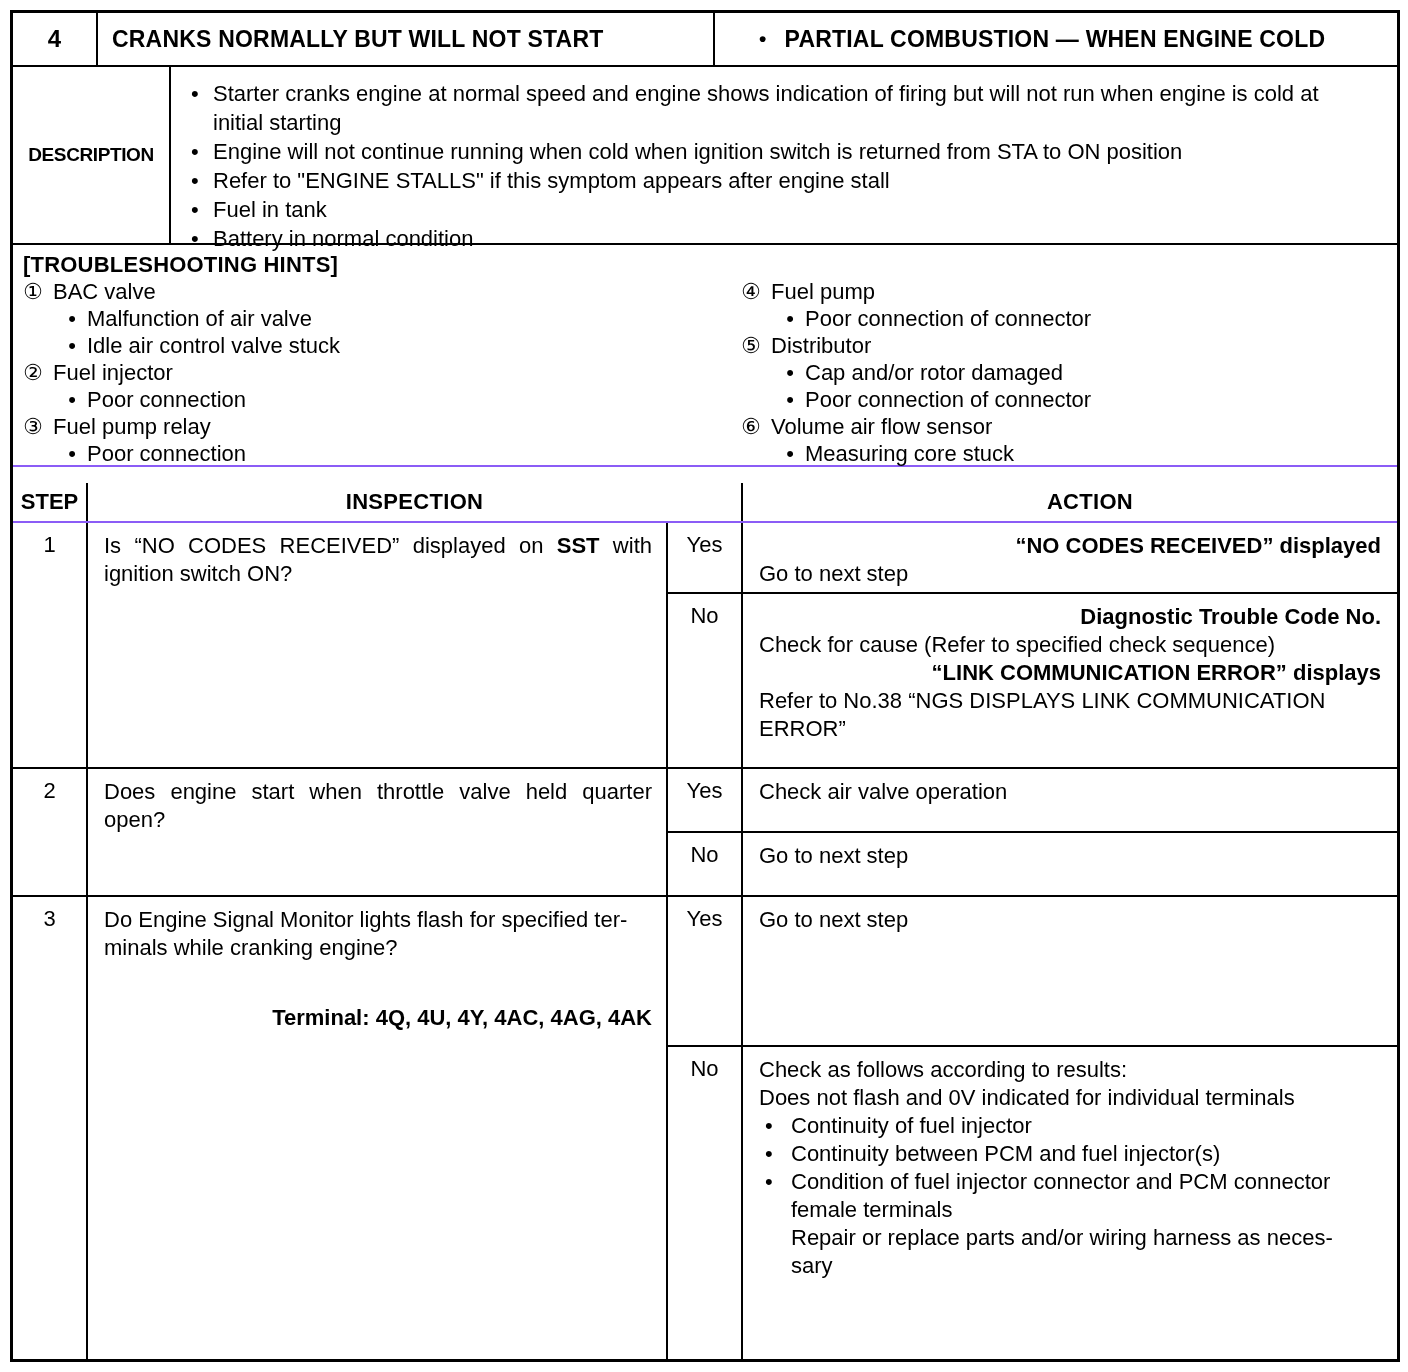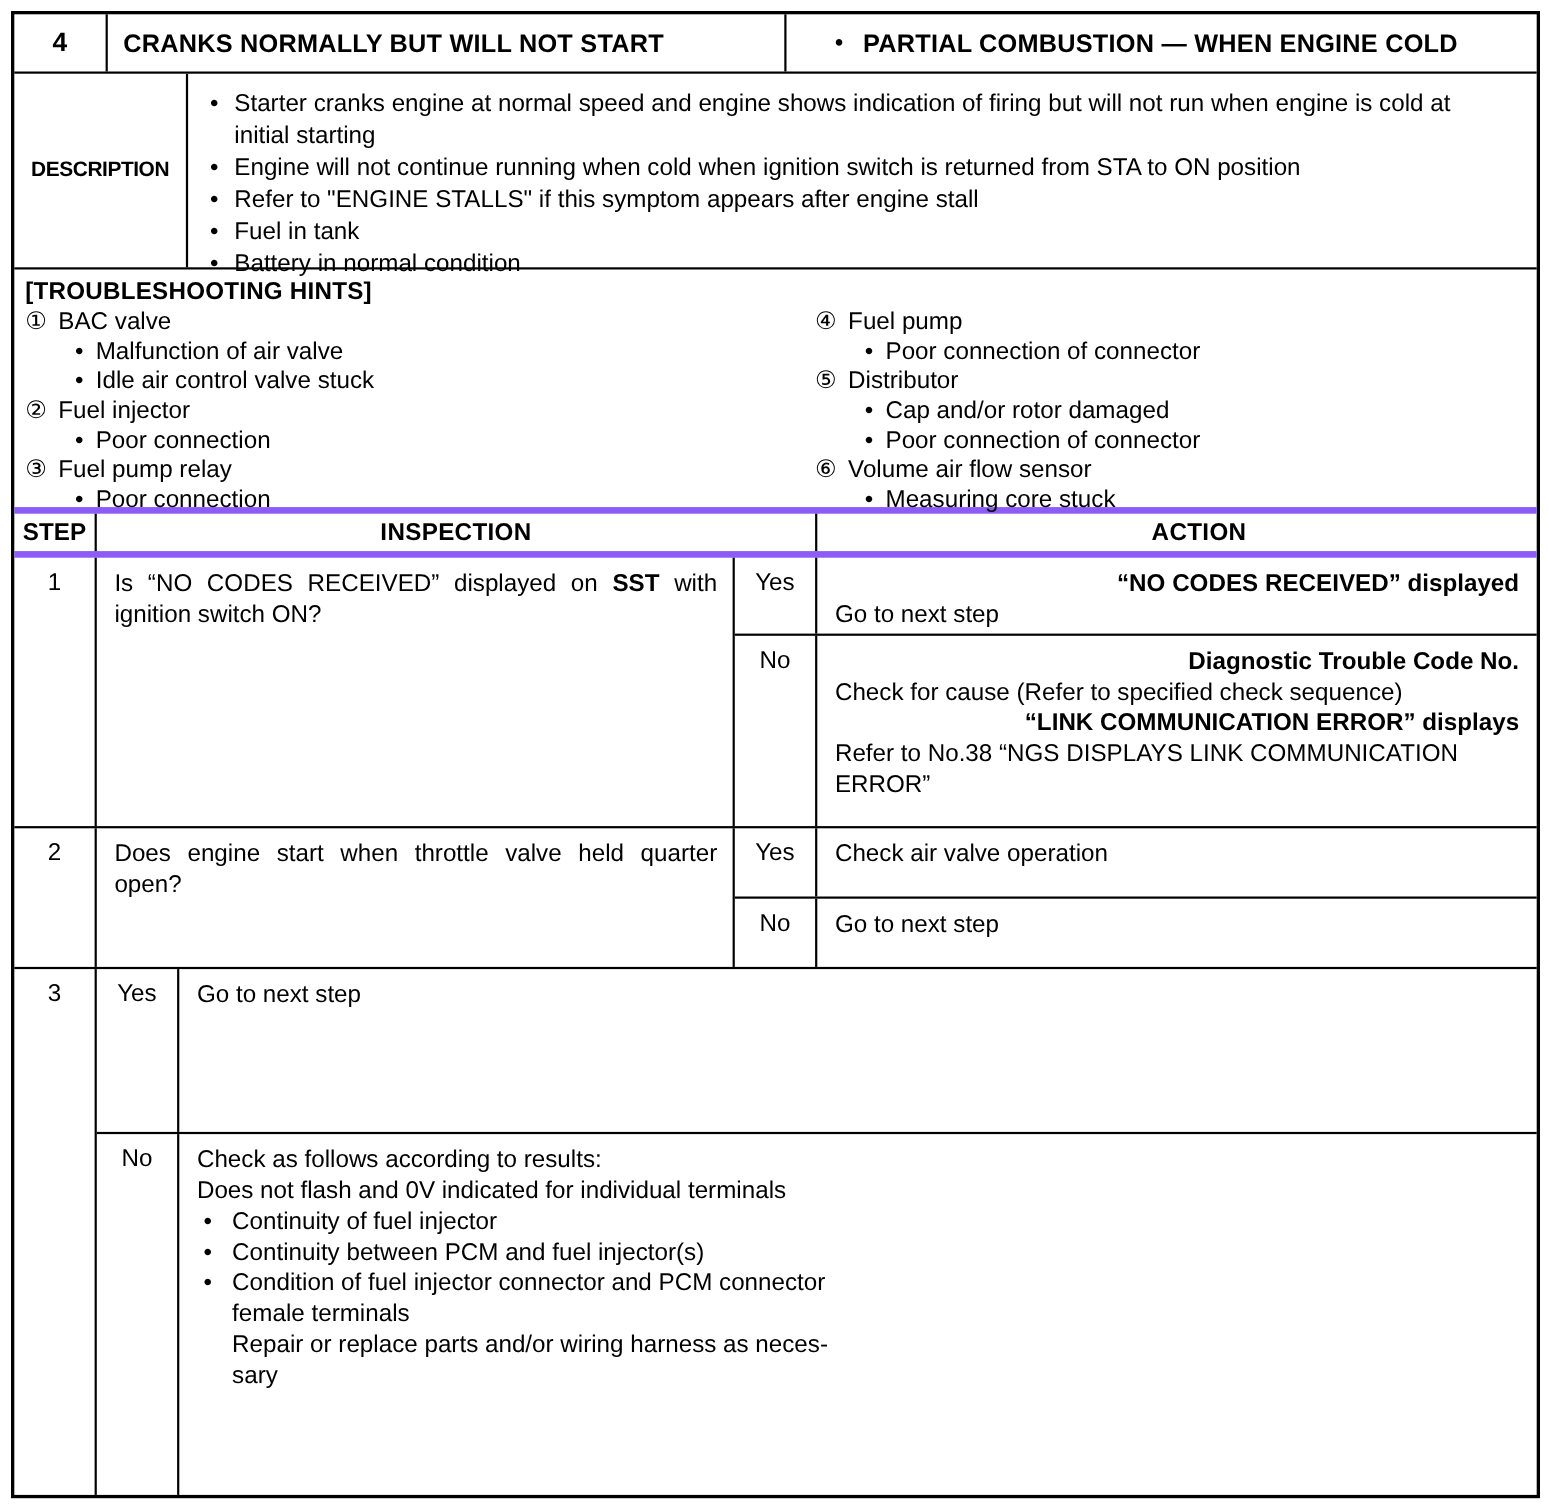--- a/index.html
+++ b/index.html
@@ -12,21 +12,21 @@
   }
   .doc {
     position:absolute; left:10px; top:10px;
     width:1390px; height:1352px;
     border:3px solid #000;
     display:flex; flex-direction:column;
     background:#fff;
   }
   .row { display:flex; flex-direction:row; width:100%; }
   .bb2 { border-bottom:2px solid #000; }
-  .bb3 { border-bottom:6px solid #8b5cf6; }
+  .bb3 { border-bottom:2px solid #8b5cf6; }
   .br2 { border-right:2px solid #000; }
 
   
   .r-title { height:54px; }
   .c-num {
     width:85px; font-weight:bold; font-size:24px;
     display:flex; align-items:center; justify-content:center;
   }
   .c-title {
     width:617px; font-weight:bold; font-size:23px;
@@ -56,21 +56,21 @@
   .hints-left  { width:718px; }
   .hints-right { flex:1; padding-top:27px; }
   .hints-title { font-weight:bold; line-height:27px; letter-spacing:0.2px; }
   .hmain { display:flex; line-height:27px; }
   .hnum  { width:30px; flex:0 0 30px; }
   .hsub  { display:flex; line-height:27px; padding-left:34px; }
   .hsub .blt { width:30px; flex:0 0 30px; text-align:center; }
   .hsub .s-txt { flex:1; }
 
   
-  .r-thead { height:40px; font-weight:bold; font-size:22px; }
+  .r-thead { height:40px; font-weight:bold; font-size:22px;margin-top:16px; }
   .h-step { width:75px; display:flex; align-items:center; justify-content:center; }
   .h-insp { width:655px; display:flex; align-items:center; justify-content:center; letter-spacing:0.3px; }
   .h-act  { flex:1; display:flex; align-items:center; justify-content:center; letter-spacing:0.3px;padding-left:40px; }
 
   
   .r-step { font-size:22px; }
   .c-stepnum { width:75px; padding-top:9px; text-align:center; }
   .c-insp { width:580px; padding:9px 14px 0 16px; }
   .c-insp p { text-align:justify; line-height:28px; }
   .c-branches { flex:1; display:flex; flex-direction:column; }
@@ -251,20 +251,25 @@
         <div class="c-yn br2">No</div>
         <div class="c-act">
           <div class="ln">Go to next step</div>
         </div>
       </div>
     </div>
   </div>
 
   <div class="row r-step st3">
     <div class="c-stepnum br2">3</div>
+    <div class="c-insp br2">
+      <div class="insp-line">Do Engine Signal Monitor lights flash for specified ter-</div>
+      <div class="insp-line">minals while cranking engine?</div>
+      <div class="term-line b">Terminal: 4Q, 4U, 4Y, 4AC, 4AG, 4AK</div>
+    </div>
     <div class="c-branches">
       <div class="branch s3-yes bb2">
         <div class="c-yn br2">Yes</div>
         <div class="c-act">
           <div class="ln">Go to next step</div>
         </div>
       </div>
       <div class="branch grow">
         <div class="c-yn br2">No</div>
         <div class="c-act">

